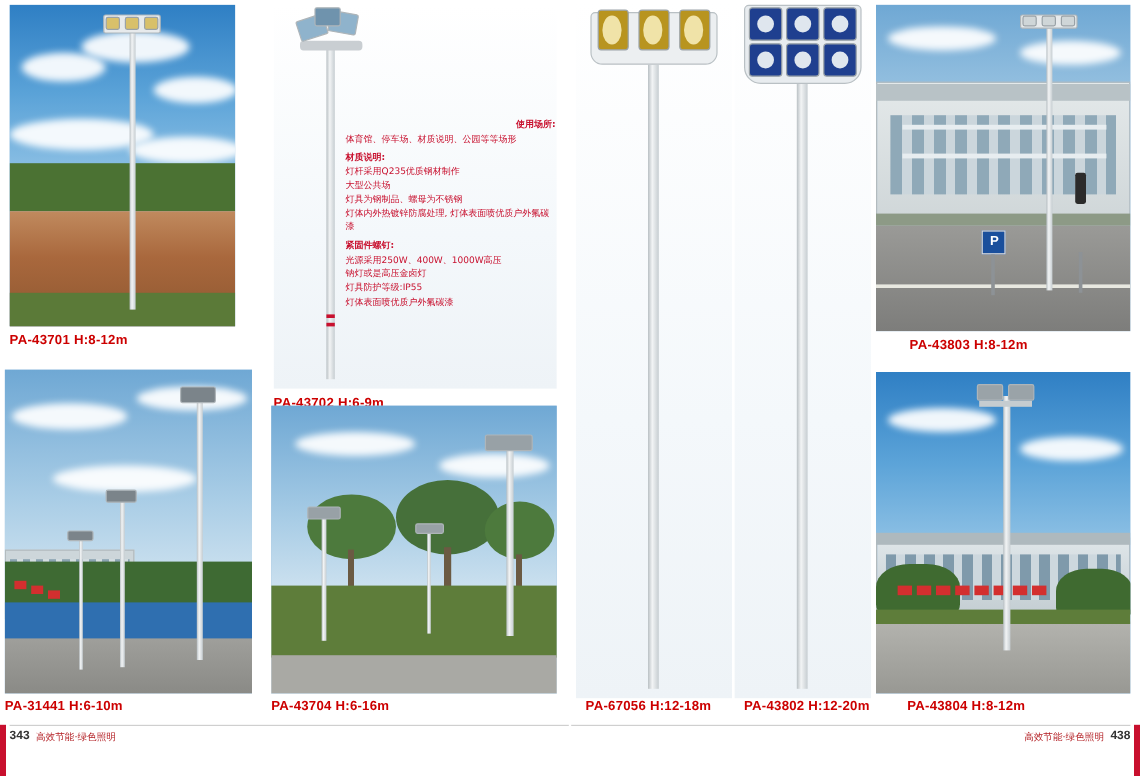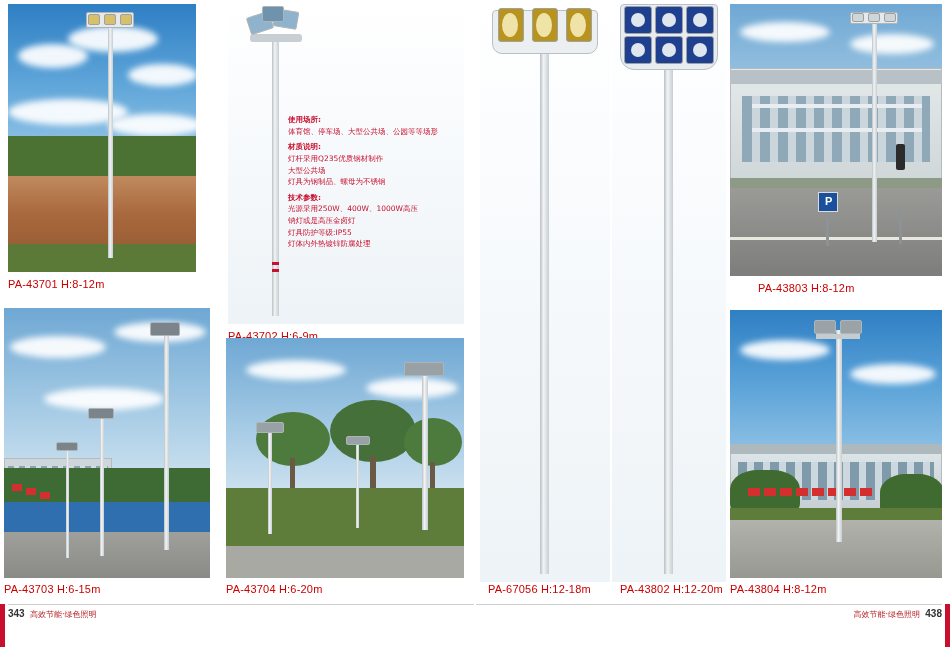--- a/index.html
+++ b/index.html
@@ -30,21 +30,21 @@
   
   .photo {
     position: absolute;
     overflow: hidden;
     background: #9fc3e0;
   }
   .caption {
     position: absolute;
     color: #cc0000;
     font-size: 11px;
-    font-weight: normal;
+    font-weight: bold;
     letter-spacing: 0.2px;
     white-space: nowrap;
   }
 
   
   .sky {
     position: absolute; left: 0; top: 0; width: 100%; height: 100%;
     background: linear-gradient(to bottom, #2f7fc4 0%, #5ba3d8 28%, #9cc9e8 60%, #cfe3f0 100%);
   }
   .sky.pale {
@@ -103,21 +103,21 @@
   .spec {
     position: absolute;
     left: 288px; top: 98px;
     width: 175px;
     color: #c8102e;
     font-size: 7.5px;
     line-height: 1.55;
     font-family: "DejaVu Sans", sans-serif;
   }
   .spec .h { font-weight: bold; display: block; margin-top: 4px; }
-  .spec .h:first-child { margin-top: 16px; }
+  .spec .h:first-child { margin-top: 0; text-align: right; }
   .spec .l { display: block; }
 
   
   .footer-rule {
     position: absolute;
     left: 8px; top: 604px;
     width: 934px; height: 1px;
     background: #cfcfcf;
   }
   .folio {
@@ -181,30 +181,31 @@
     <div style="position:absolute; left:44px; top:258px; width:7px; height:3px; background:#c8102e;"></div>
     <div style="position:absolute; left:44px; top:265px; width:7px; height:3px; background:#c8102e;"></div>
     <div style="position:absolute; left:22px; top:30px; width:52px; height:8px; background:#c9ced2; border-radius:3px;"></div>
     <div class="head" style="left:20px; top:10px; width:24px; height:18px; transform:rotate(-18deg); background:#8fb3cc;"></div>
     <div class="head" style="left:46px; top:6px; width:24px; height:18px; transform:rotate(10deg); background:#8fb3cc;"></div>
     <div class="head" style="left:34px; top:2px; width:22px; height:16px; background:#6f93ad;"></div>
   </div>
 
   <div class="spec">
     <span class="h">使用场所:</span>
-    <span class="l">体育馆、停车场、大型公共场、公园等等场形</span>
+    <span class="l">体育馆、停车场、材质说明、公园等等场形</span>
     <span class="h">材质说明:</span>
     <span class="l">灯杆采用Q235优质钢材制作</span>
     <span class="l">大型公共场</span>
     <span class="l">灯具为钢制品、螺母为不锈钢</span>
-    <span class="h">技术参数:</span>
+    <span class="l">灯体内外热镀锌防腐处理, 灯体表面喷优质户外氟碳漆</span>
+    <span class="h">紧固件螺钉:</span>
     <span class="l">光源采用250W、400W、1000W高压</span>
     <span class="l">钠灯或是高压金卤灯</span>
     <span class="l">灯具防护等级:IP55</span>
-    <span class="l">灯体内外热镀锌防腐处理</span>
+    <span class="l">灯体表面喷优质户外氟碳漆</span>
   </div>
 
   <div class="caption" style="left:228px; top:330px;">PA-43702 H:6-9m</div>
 
   <div class="photo" style="left:480px; top:2px; width:130px; height:580px; background:#ffffff;">
     <div class="sky white"></div>
     <div class="pole" style="left:60px; top:52px; width:9px; height:520px;"></div>
     <div style="position:absolute; left:12px; top:8px; width:106px; height:44px; background:#eceff1; border:1px solid #b9c0c4; border-radius:4px 4px 10px 10px;"></div>
     <div class="lamp" style="left:18px; top:6px; width:26px; height:34px; background:#b8941f; border-radius:3px;"></div>
     <div class="lamp" style="left:52px; top:6px; width:26px; height:34px; background:#b8941f; border-radius:3px;"></div>
@@ -281,21 +282,21 @@
     <div class="head" style="left:146px; top:14px; width:30px; height:14px; background:#7b848a;"></div>
     <div class="pole" style="left:96px; top:108px; width:4px; height:140px;"></div>
     <div class="head" style="left:84px; top:100px; width:26px; height:11px; background:#7b848a;"></div>
     <div class="pole" style="left:62px; top:140px; width:3px; height:110px;"></div>
     <div class="head" style="left:52px; top:134px; width:22px; height:9px; background:#7b848a;"></div>
 
     <div class="flag" style="left:8px; top:176px; width:10px; height:7px;"></div>
     <div class="flag" style="left:22px; top:180px; width:10px; height:7px;"></div>
     <div class="flag" style="left:36px; top:184px; width:10px; height:7px;"></div>
   </div>
-  <div class="caption" style="left:4px; top:583px;">PA-43703 H:6-15m</div>
+  <div class="caption" style="left:4px; top:583px;">PA-31441 H:6-10m</div>
 
   <div class="photo" style="left:226px; top:338px; width:238px; height:240px;">
     <div class="sky pale"></div>
     <div class="cloud" style="left:20px; top:22px; width:100px; height:20px;"></div>
     <div class="cloud" style="left:140px; top:40px; width:92px; height:20px;"></div>
 
     <div style="position:absolute; left:30px; top:74px; width:74px; height:54px; background:#4d7a3d; border-radius:50%;"></div>
     <div style="position:absolute; left:104px; top:62px; width:86px; height:62px; background:#46703a; border-radius:50%;"></div>
     <div style="position:absolute; left:178px; top:80px; width:58px; height:48px; background:#4d7a3d; border-radius:50%;"></div>
     <div style="position:absolute; left:64px; top:120px; width:5px; height:62px; background:#6b5a43;"></div>
@@ -305,21 +306,21 @@
     <div class="grass" style="bottom:30px; height:60px; background:#5e7d3a;"></div>
     <div class="road" style="bottom:0; height:32px; background:#a9a9a4;"></div>
 
     <div class="pole" style="left:196px; top:36px; width:6px; height:156px;"></div>
     <div class="head" style="left:178px; top:24px; width:40px; height:14px; background:#98a1a6;"></div>
     <div class="pole" style="left:42px; top:92px; width:4px; height:104px;"></div>
     <div class="head" style="left:30px; top:84px; width:28px; height:11px; background:#98a1a6;"></div>
     <div class="pole" style="left:130px; top:104px; width:3px; height:86px;"></div>
     <div class="head" style="left:120px; top:98px; width:24px; height:9px; background:#98a1a6;"></div>
   </div>
-  <div class="caption" style="left:226px; top:583px;">PA-43704 H:6-20m</div>
+  <div class="caption" style="left:226px; top:583px;">PA-43704 H:6-16m</div>
 
   <div class="photo" style="left:730px; top:310px; width:212px; height:268px;">
     <div class="sky"></div>
     <div class="cloud" style="left:10px; top:30px; width:90px; height:20px;"></div>
     <div class="cloud" style="left:120px; top:54px; width:86px; height:20px;"></div>
 
     <div class="bldg" style="left:0px; top:138px; width:212px; height:64px; background:linear-gradient(to bottom,#dfe6e9,#c4ced3);"></div>
     <div style="position:absolute; left:0px; top:134px; width:212px; height:10px; background:#aeb9be;"></div>
     <div style="position:absolute; left:8px; top:152px; width:196px; height:38px; background:repeating-linear-gradient(to right,#7f9aab 0 9px,#cdd8de 9px 16px);"></div>
 
@@ -336,21 +337,21 @@
     <div class="flag" style="left:82px; top:178px; width:12px; height:8px;"></div>
     <div class="flag" style="left:98px; top:178px; width:12px; height:8px;"></div>
     <div class="flag" style="left:114px; top:178px; width:12px; height:8px;"></div>
     <div class="flag" style="left:130px; top:178px; width:12px; height:8px;"></div>
 
     <div class="pole" style="left:106px; top:20px; width:6px; height:212px;"></div>
     <div style="position:absolute; left:86px; top:24px; width:44px; height:5px; background:#c5ccd0;"></div>
     <div class="head" style="left:84px; top:10px; width:22px; height:14px; background:#9aa3a8;"></div>
     <div class="head" style="left:110px; top:10px; width:22px; height:14px; background:#9aa3a8;"></div>
   </div>
-  <div class="caption" style="left:730px; top:583px;">PA-43804 H:8-12m</div>
+  <div class="caption" style="left:756px; top:583px;">PA-43804 H:8-12m</div>
 
   <div class="footer-rule"></div>
   <div class="bar-left"></div>
   <div class="bar-right"></div>
   <div class="folio folio-left">343</div>
   <div class="folio-text folio-text-left">高效节能·绿色照明</div>
   <div class="folio folio-right">438</div>
   <div class="folio-text folio-text-right">高效节能·绿色照明</div>
 
   <div class="spine"></div>

